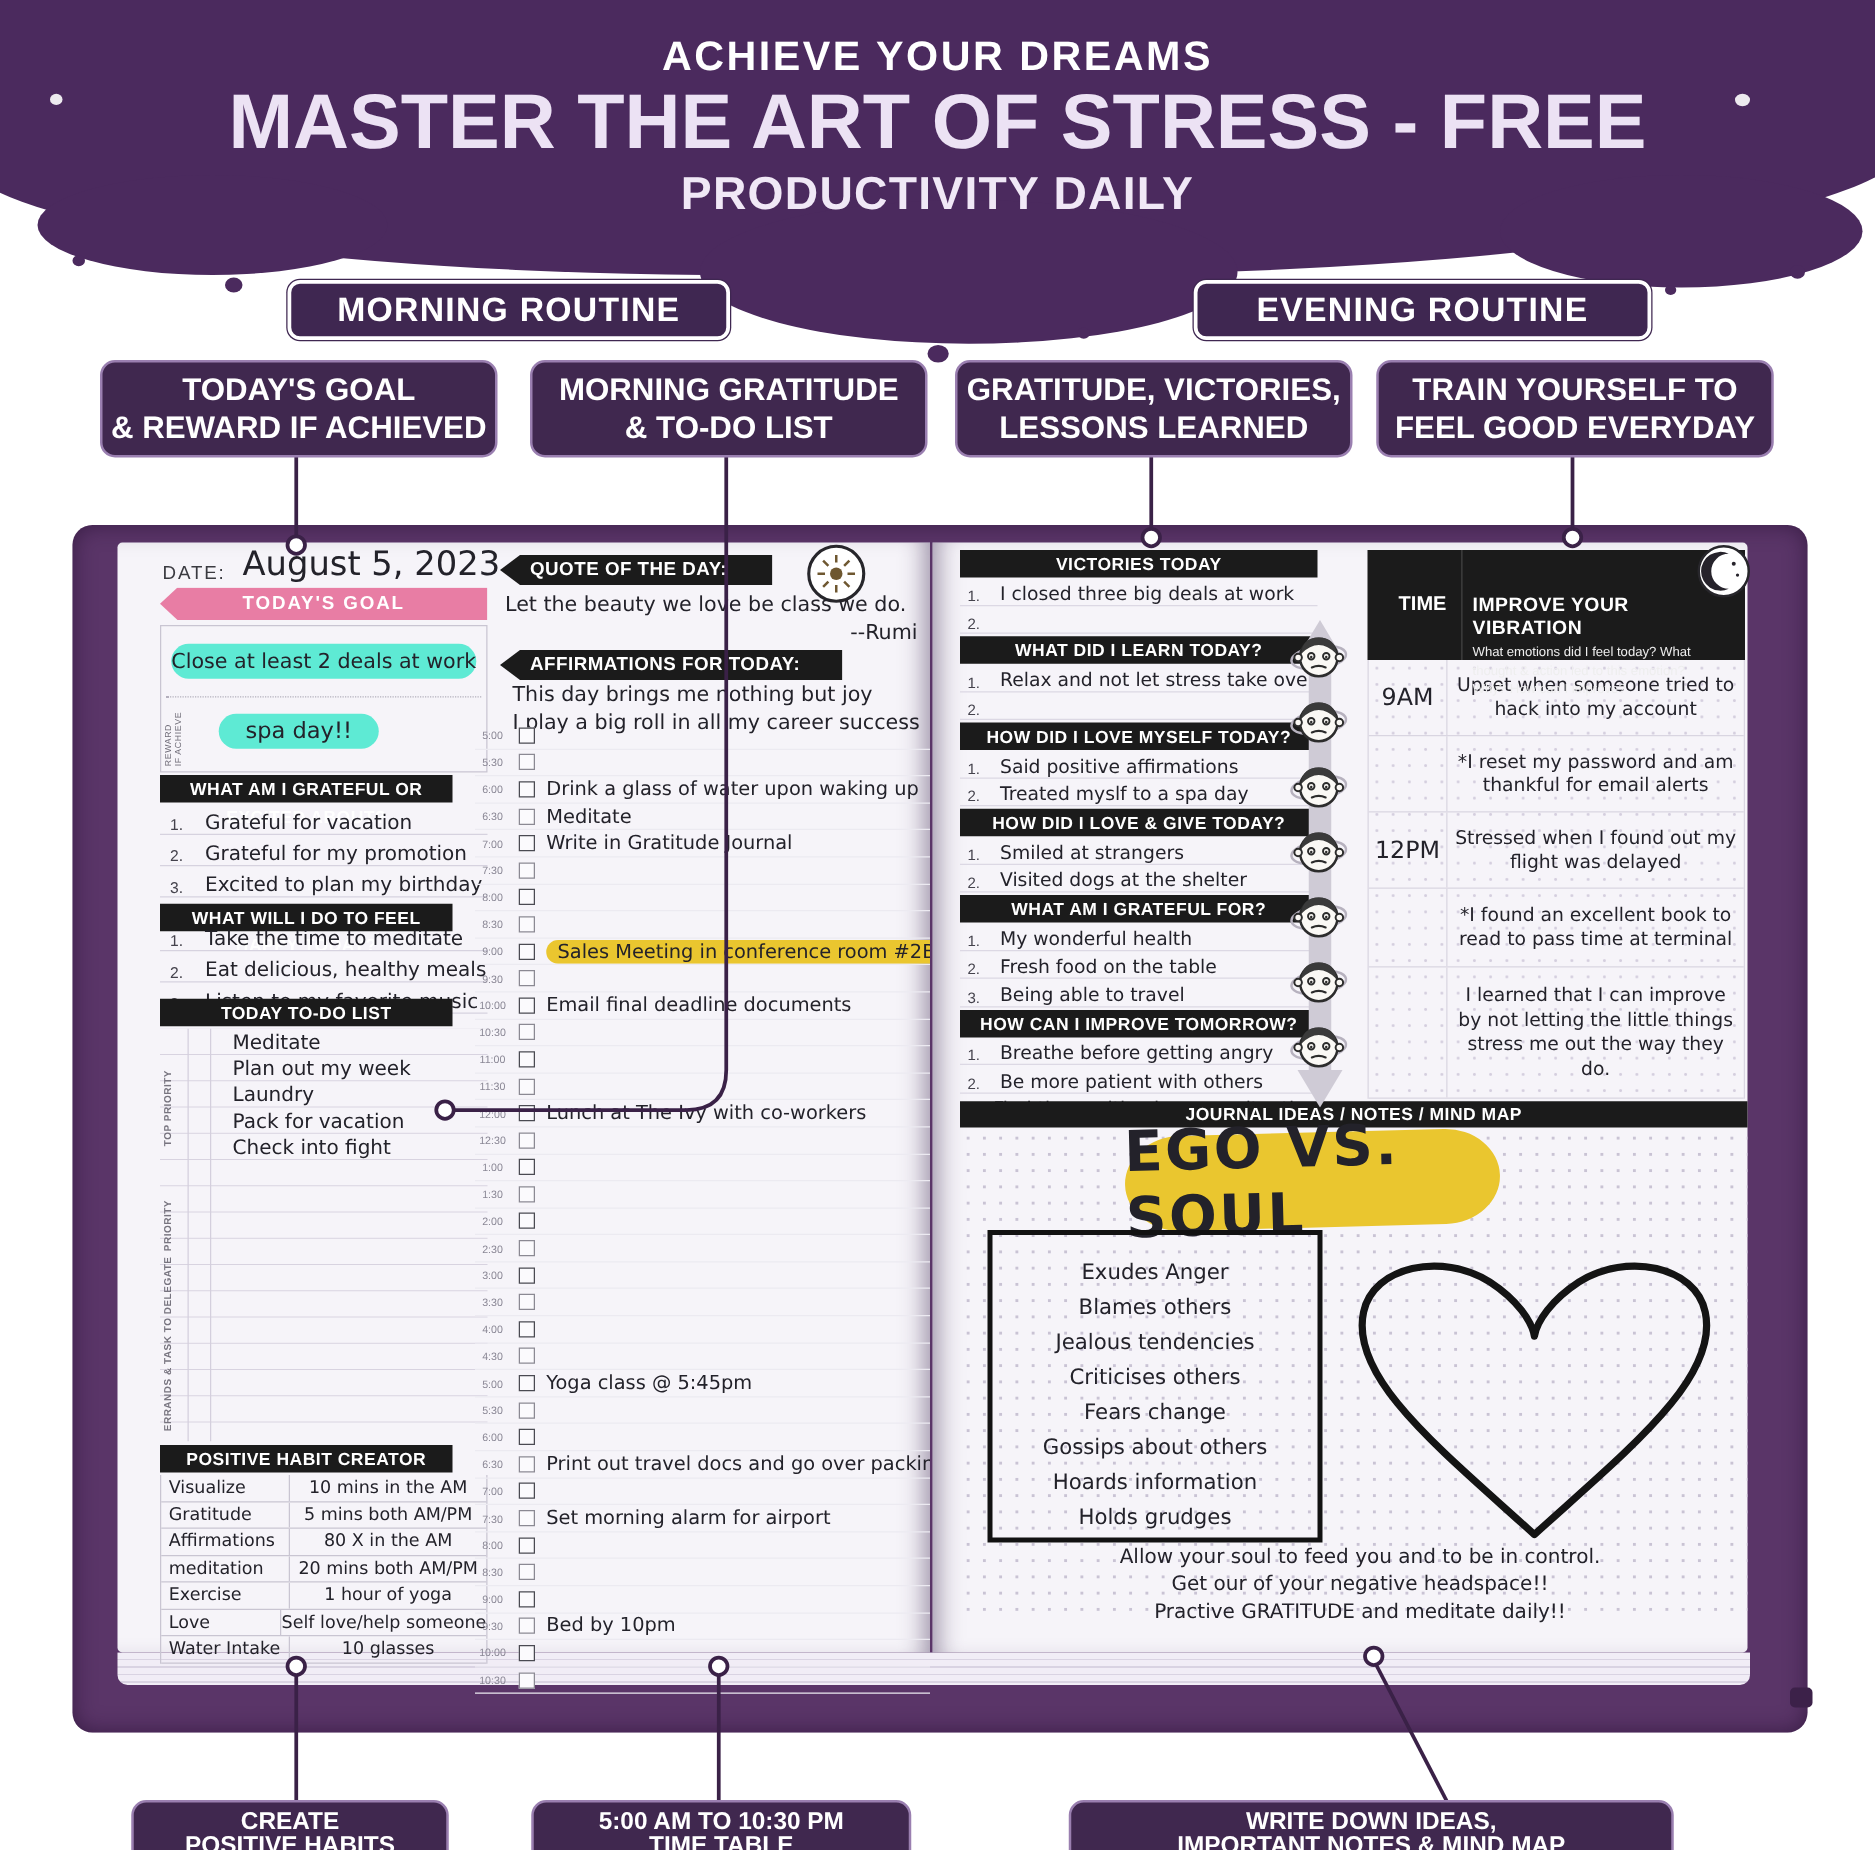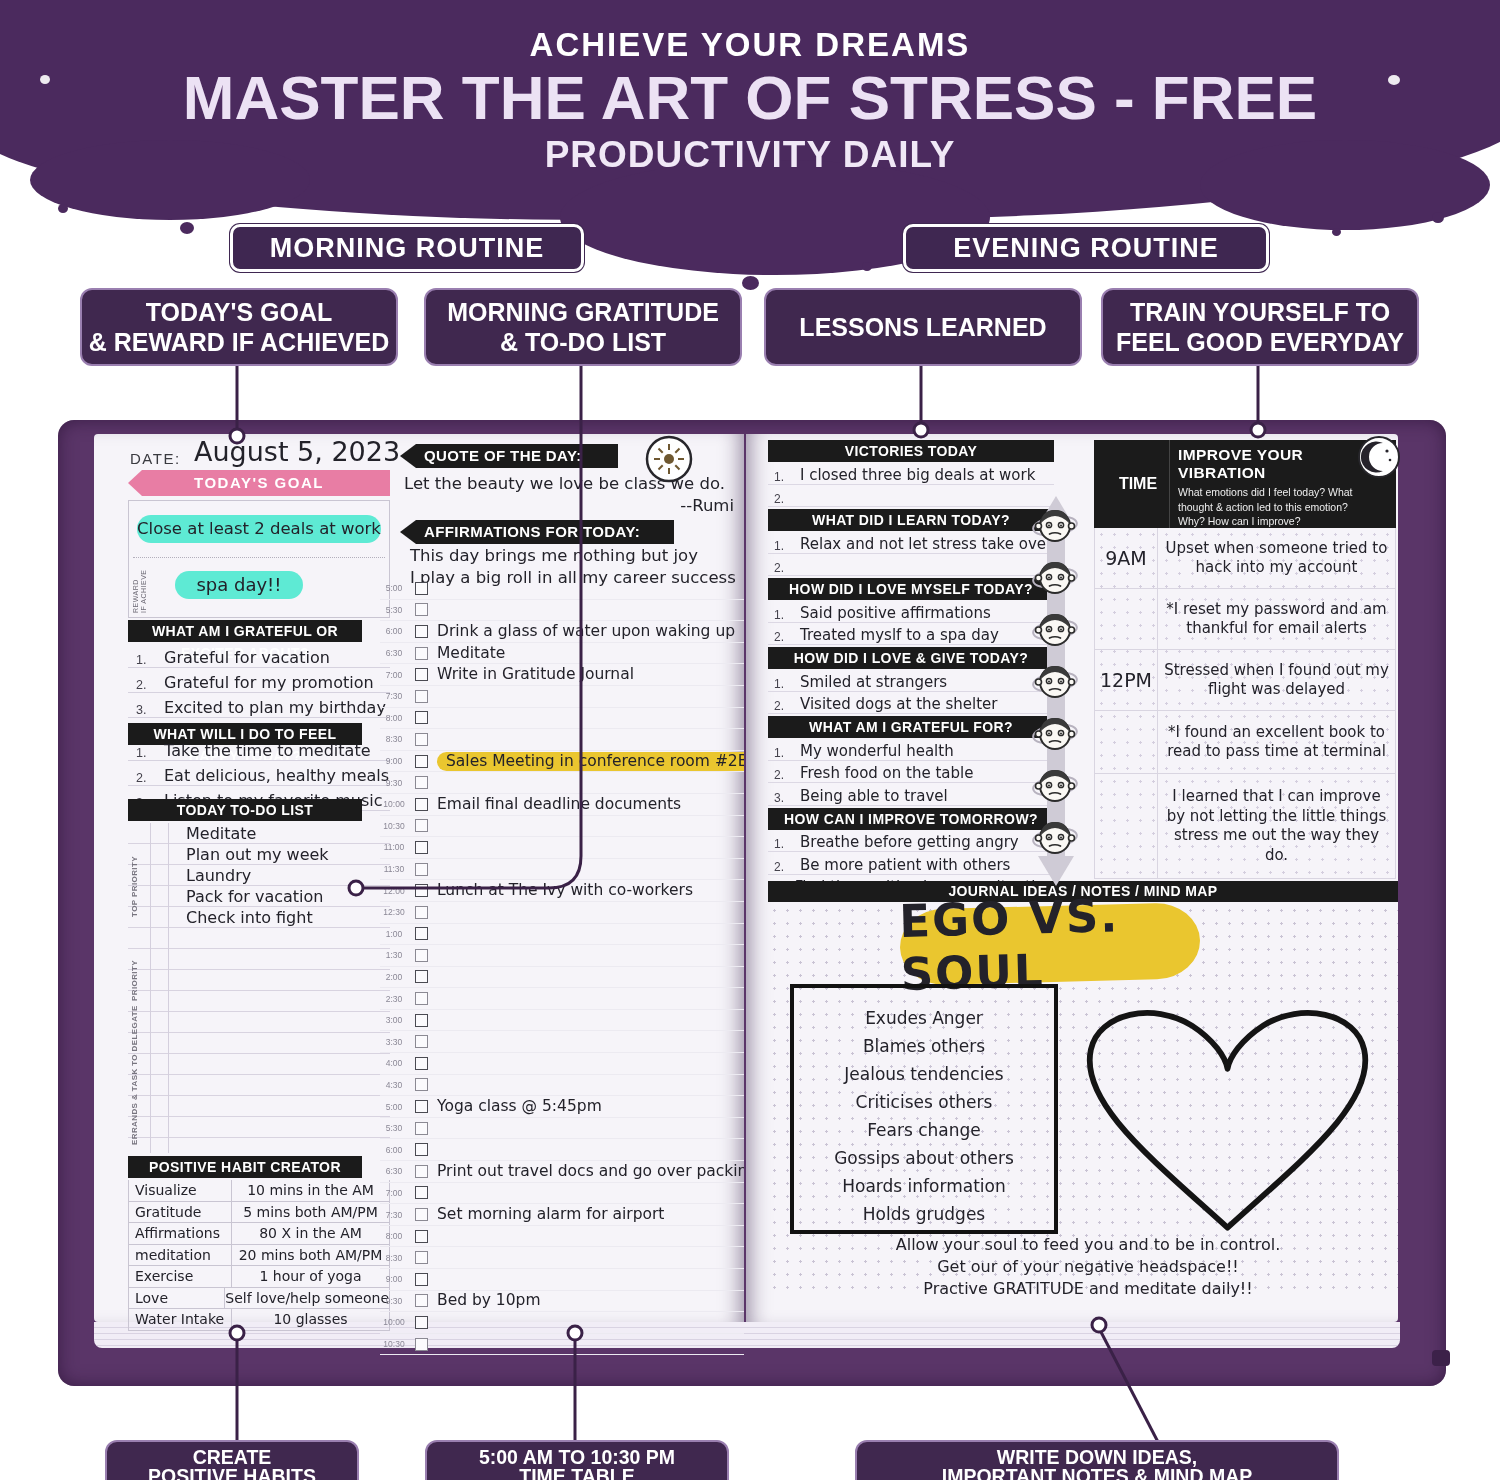--- a/index.html
+++ b/index.html
@@ -31,21 +31,21 @@
           font-size:33px;font-weight:700;letter-spacing:2px;}
   .hline2{position:absolute;left:0;top:62px;width:100%;text-align:center;color:#ece2f4;
           font-size:62px;font-weight:700;letter-spacing:0px;}
   .hline3{position:absolute;left:0;top:134px;width:100%;text-align:center;color:#f0e8f6;
           font-size:37px;font-weight:700;letter-spacing:1px;}
 
   .badge{position:absolute;top:224px;height:42px;background:#3f2751;border:3px solid #fff;
          border-radius:10px;color:#fff;font-weight:700;font-size:27px;letter-spacing:1px;
          display:flex;align-items:center;justify-content:center;z-index:20;box-shadow:0 0 0 1px #3f2751;}
   .badge.morning{left:230px;width:348px;}
-  .badge.evening{left:903px;width:360px;}
+  .badge.evening{left:955px;width:360px;}
 
   
   .callout{position:absolute;background:#40284f;border:2px solid #9a7fb0;border-radius:12px;
            color:#fff;display:flex;flex-direction:column;align-items:center;justify-content:center;
            text-align:center;font-weight:700;z-index:50;}
   .callout-top{top:288px;height:74px;font-size:25px;line-height:1.22;}
   .ct-wrap .callout-top:nth-of-type(1){left:80px;width:314px;}
   .ct-wrap .callout-top:nth-of-type(2){left:424px;width:314px;}
   .ct-wrap .callout-top:nth-of-type(3){left:764px;width:314px;}
   .ct-wrap .callout-top:nth-of-type(4){left:1101px;width:314px;}
@@ -139,21 +139,21 @@
   .qa-item .txt{font-size:15px;white-space:nowrap;}
 
   .faces{position:absolute;left:278px;top:68px;width:64px;display:flex;flex-direction:column;gap:6px;z-index:3;}
   .face-arrow{position:absolute;left:284px;top:62px;z-index:2;}
   .face{width:46px;height:46px;margin-left:8px;}
 
   .vib{position:absolute;left:348px;top:6px;width:302px;}
   .vib-head{position:relative;display:flex;background:#1b1b1b;color:#fff;height:88px;}
   .vib-time-label{width:62px;display:flex;align-items:center;justify-content:center;
        font-weight:700;font-size:16px;border-right:1px solid #444;padding-left:13px;}
-  .vib-head-right{flex:1;padding:6px 38px 0 8px;}
+  .vib-head-right{flex:1;padding:6px 38px 0 8px;margin-top:30px;}
   .vib-title{font-weight:700;font-size:15.5px;letter-spacing:.4px;margin-bottom:3px;}
   .vib-sub{font-size:10.5px;line-height:1.4;color:#eee;}
   .moon{position:absolute;right:-6px;top:-6px;}
   .vib-rows{border-left:1px solid #d9d5e1;border-right:1px solid #d9d5e1;
        background-image:radial-gradient(circle,#d4cede 1px,transparent 1.2px);background-size:13px 13px;}
   .vib-row{display:flex;border-bottom:1px solid #d9d5e1;}
   .vib-rows .vib-row:nth-of-type(1),.vib-rows .vib-row:nth-of-type(2),.vib-rows .vib-row:nth-of-type(3){height:60px;}
   .vib-rows .vib-row:nth-of-type(4){height:62px;}
   .vib-rows .vib-row:nth-of-type(5){height:104px;}
   .vib-time{width:62px;flex:none;display:flex;align-items:center;justify-content:center;
@@ -212,20 +212,21 @@
         <span>TODAY'S GOAL</span>
         <span>&amp; REWARD IF ACHIEVED</span>
       </div>
 
       <div class="callout callout-top">
         <span>MORNING GRATITUDE</span>
         <span>&amp; TO-DO LIST</span>
       </div>
 
       <div class="callout callout-top">
+        <span>GRATITUDE, VICTORIES,</span>
         <span>LESSONS LEARNED</span>
       </div>
 
       <div class="callout callout-top">
         <span>TRAIN YOURSELF TO</span>
         <span>FEEL GOOD EVERYDAY</span>
       </div>
     </div>
 
   <div class="cb-wrap">

